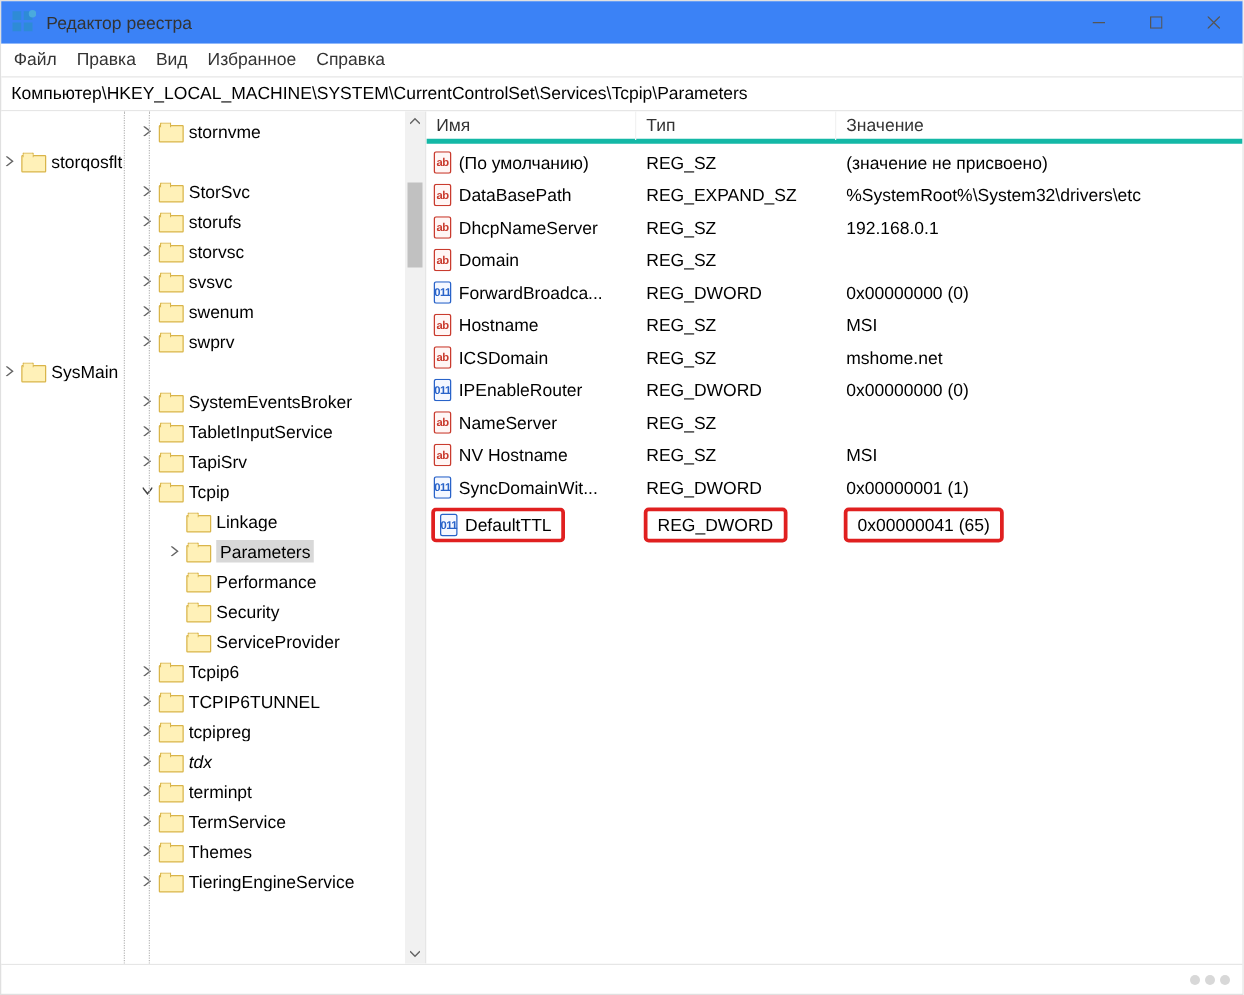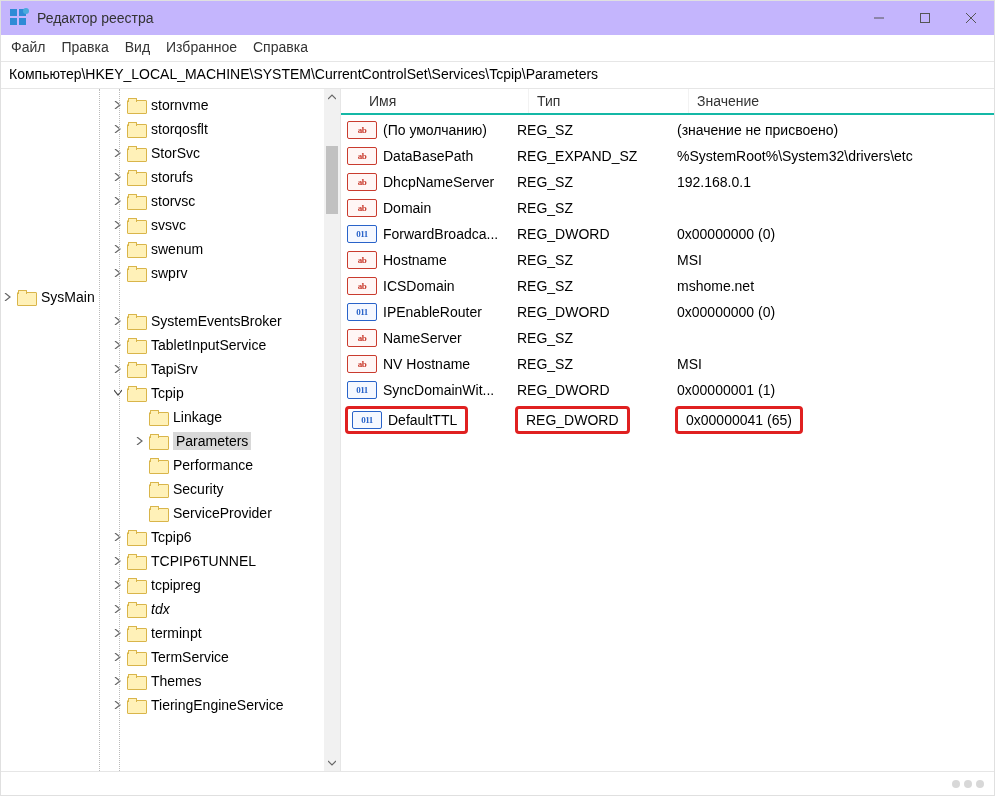--- a/index.html
+++ b/index.html
@@ -8,21 +8,21 @@
     width: 995px; height: 796px;
     font-family: "Segoe UI", Tahoma, Arial, sans-serif;
     font-size: 14px;
     color: #000;
     background: #fff;
     overflow: hidden;
   }
   .window { display: flex; flex-direction: column; height: 100%; border: 1px solid #e0e0e0; }
   .titlebar {
     display: flex; align-items: center; height: 34px;
-    padding-left: 8px; background: #c4b5fd;
+    padding-left: 8px; background: #3b82f6;
   }
   .titlebar .app-icon { width: 20px; height: 20px; margin-right: 8px; }
   .titlebar .title { flex: 0 0 auto; color: #333; }
   .titlebar .spacer { flex: 1 1 auto; }
   .winbtn { width: 46px; height: 32px; display: flex; align-items: center; justify-content: center; color: #555; }
   .menubar {
     display: flex; gap: 16px; padding: 4px 10px 6px 10px;
     border-bottom: 1px solid #e6e6e6; background: #fff;
   }
   .menubar span { color: #333; }
@@ -88,43 +88,43 @@
     background: #f1f1f1; color: #666;
   }
   .tree-sb .up { top: 0; } .tree-sb .down { bottom: 0; }
   .tree-sb .thumb {
     position: absolute; left: 2px; right: 2px;
     background: #c1c1c1; border-radius: 0;
   }
   .list-panel { flex: 1 1 auto; overflow: hidden; display: flex; flex-direction: column; }
   .columns {
     display: flex; align-items: center; height: 26px;
-    border-bottom: 2px solid #14b8a6; user-select: none; padding-left: 20px;
+    border-bottom: 4px solid #14b8a6; user-select: none;
   }
   .col-header {
     padding: 4px 8px; color: #333; position: relative;
     border-right: 1px solid #f2f2f2; white-space: nowrap;
   }
   .col-name { width: 168px; }
   .col-type { width: 160px; }
   .col-value { flex: 1 1 auto; border-right: none; }
   .rows { flex: 1 1 auto; overflow: hidden; padding-top: 2px; }
   .row {
     display: flex; align-items: center; height: 26px;
   }
   .cell-name { width: 168px; display: flex; align-items: center; padding-left: 6px; overflow: hidden; white-space: nowrap; text-overflow: ellipsis; }
   .cell-type { width: 160px; padding-left: 8px; white-space: nowrap; }
   .cell-value { flex: 1 1 auto; padding-left: 8px; white-space: nowrap; }
   .reg-icon {
-    width: 30px; height: 18px; display: inline-flex;
+    width: 14px; height: 18px; display: inline-flex;
     align-items: center; justify-content: center;
     margin-right: 6px; flex-shrink: 0;
     border: 1px solid;
     border-radius: 2px;
-    font-size: 9px; font-weight: bold; font-family: Liberation Serif, serif;
+    font-size: 9px; font-weight: bold; font-family: Liberation Sans, sans-serif;
     letter-spacing: -0.5px;
   }
   .reg-icon.sz { border-color: #c93b2e; color: #c93b2e; background: #fff6f5; }
   .reg-icon.dw { border-color: #2963c9; color: #2963c9; background: #f5f8ff; }
   .row.highlight .cell-name,
   .row.highlight .cell-type,
   .row.highlight .cell-value span {
     position: relative;
   }
   .hlbox {
@@ -197,21 +197,21 @@
           <div class="vline" style="left: 118px; top: 0px; bottom: 0px;"></div>
           <div class="tree-row" style="padding-left: 110px; text-align: right;">
             <span class="expander">
               <svg width="8" height="8">
                 <path d="M1 0 L6 4 L1 8" fill="none" stroke="#666" stroke-width="1.2"></path>
               </svg>
             </span>
             <span class="folder-icon"></span>
             <span class="tree-label">stornvme</span>
           </div>
-          <div class="tree-row" style="padding-left: 110px;">
+          <div class="tree-row" style="">
             <span class="expander">
               <svg width="8" height="8">
                 <path d="M1 0 L6 4 L1 8" fill="none" stroke="#666" stroke-width="1.2"></path>
               </svg>
             </span>
             <span class="folder-icon"></span>
             <span class="tree-label">storqosflt</span>
           </div>
           <div class="tree-row" style="padding-left: 110px;">
             <span class="expander">

